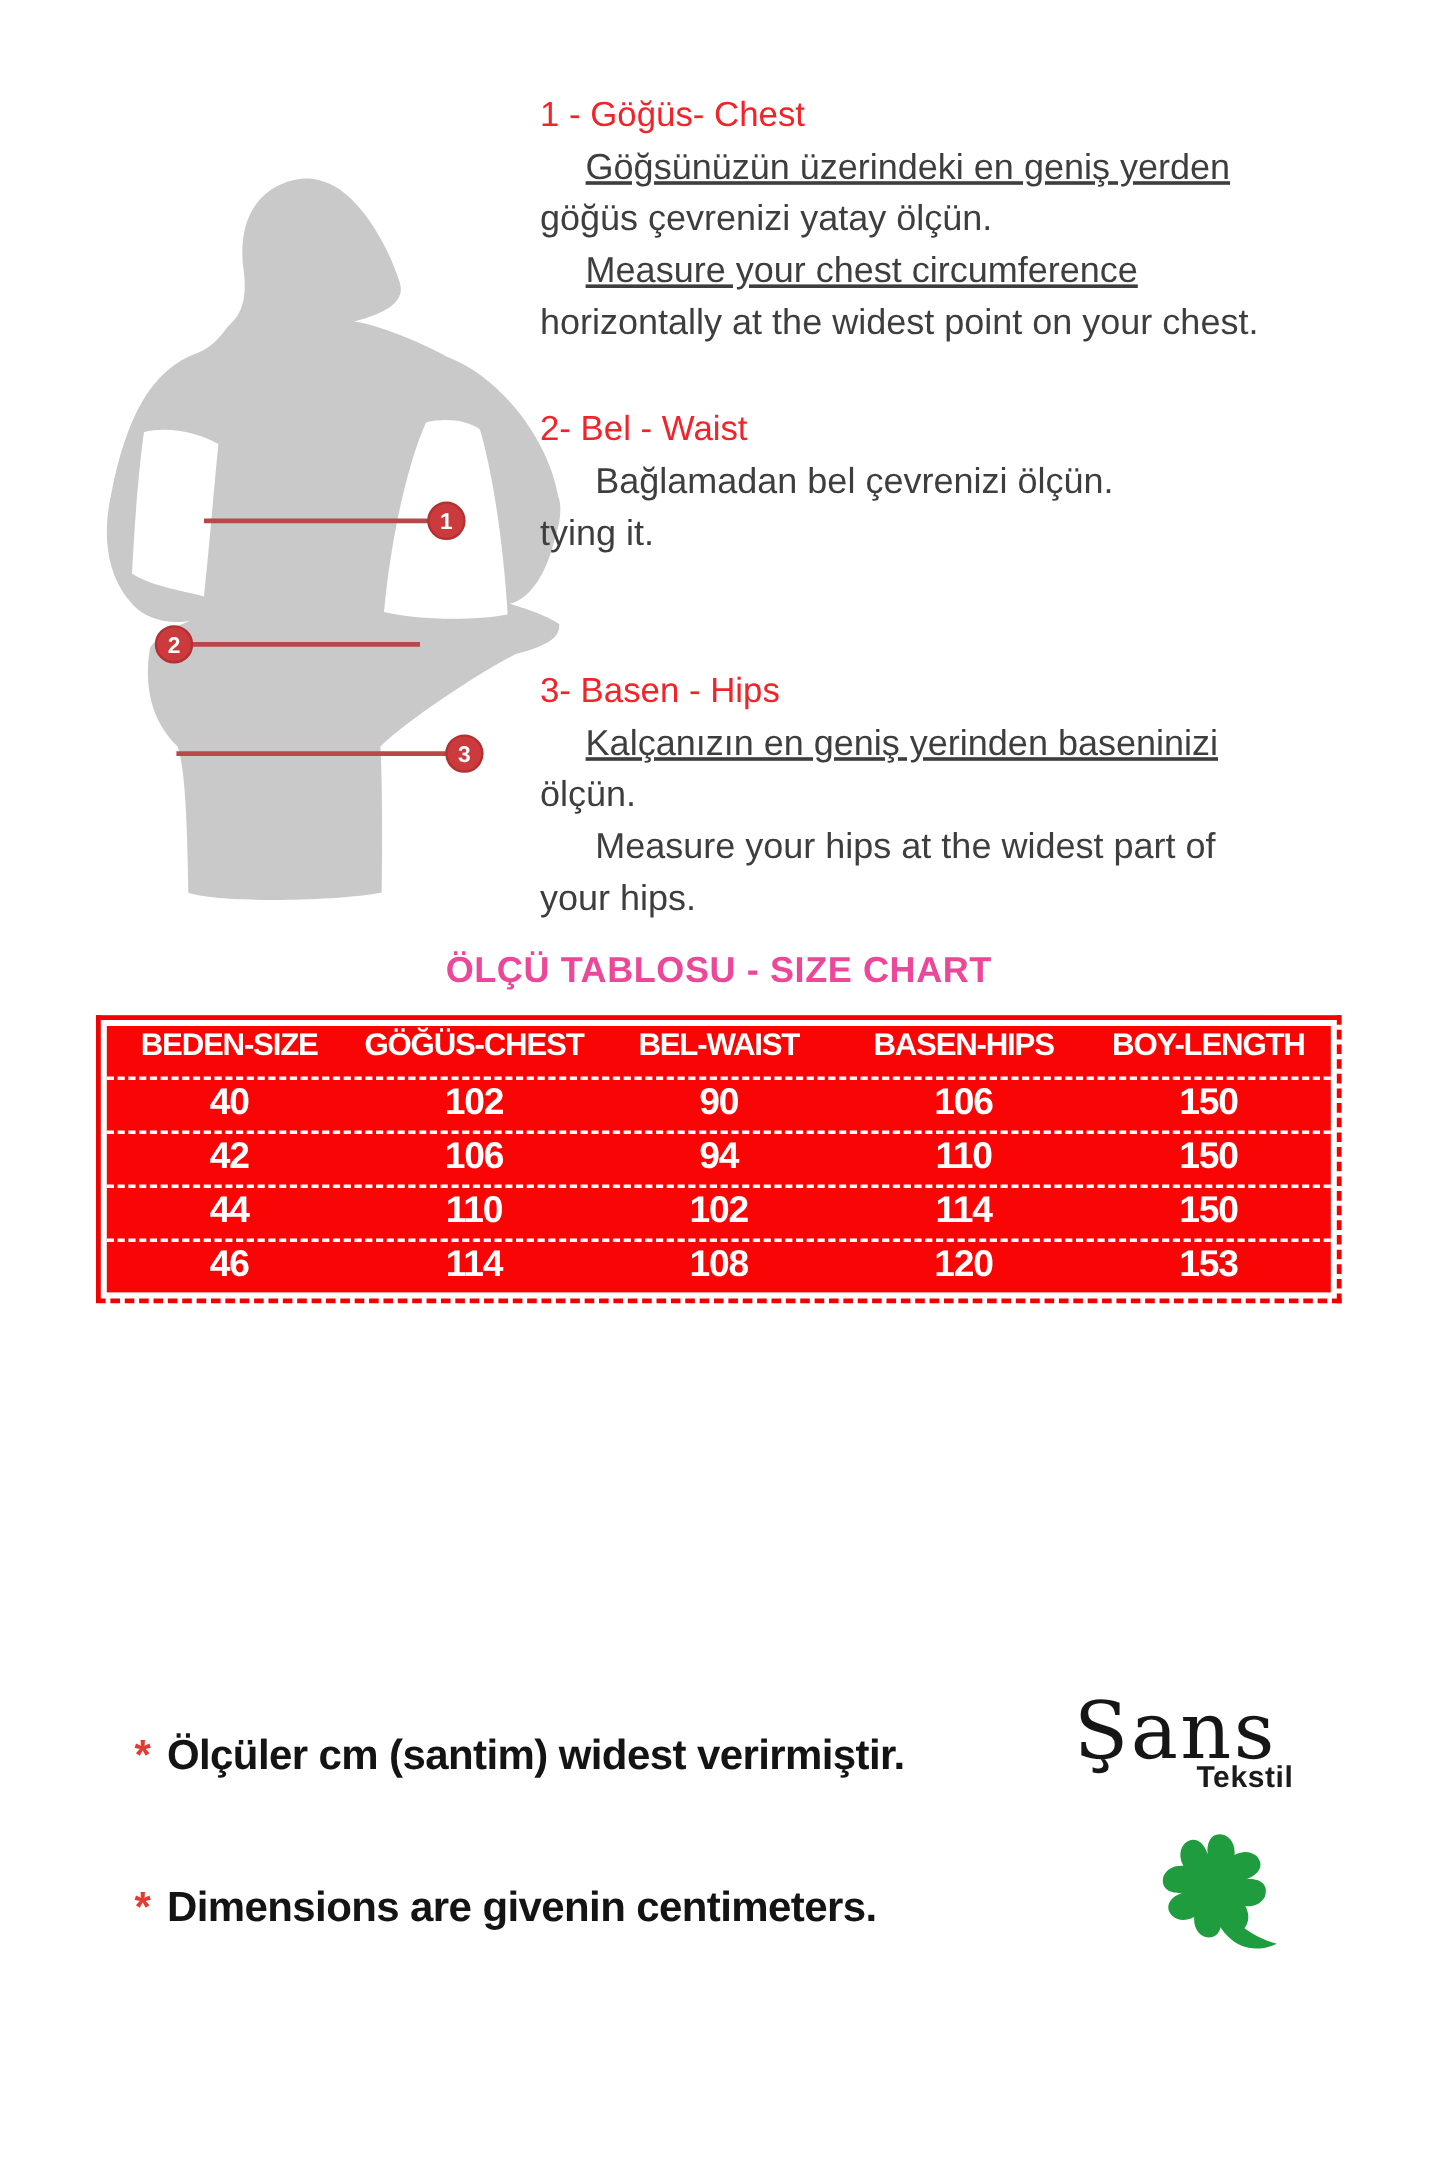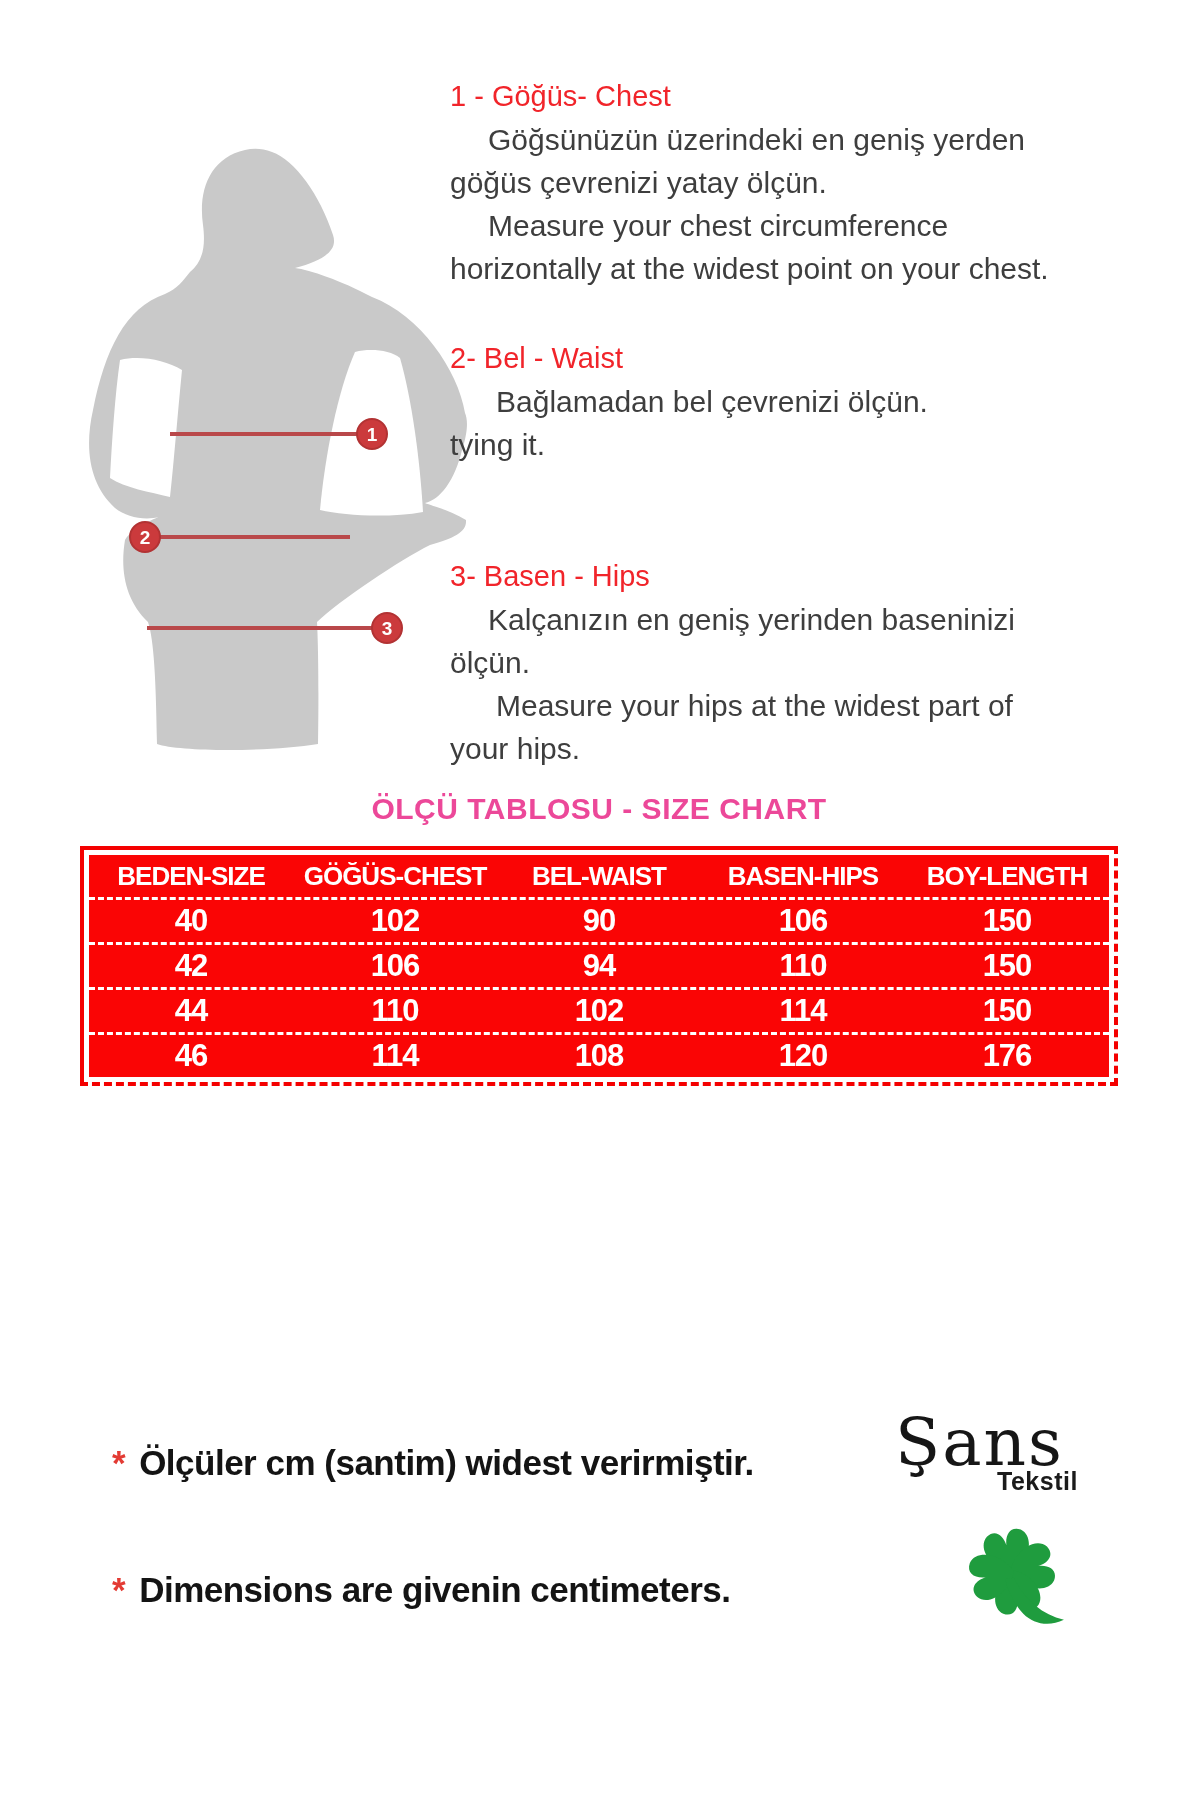--- a/index.html
+++ b/index.html
@@ -12,35 +12,35 @@
   #figure{position:absolute;left:70px;top:120px;width:420px;height:640px;}
   
   .measure-section{position:absolute;left:450px;width:740px;}
   #sec1{top:76px;} #sec2{top:338px;} #sec3{top:556px;}
   .measure-heading{
     font-size:29px;color:#f1242a;line-height:40px;font-weight:400;margin:0 0 2px 0;
   }
   .measure-line{
     font-size:30px;color:#3e3e3e;line-height:43px;margin:0;font-weight:400;
   }
-  .indent{padding-left:38px;}
+  .indent{padding-left:38px;text-decoration:underline;}
   .indent2{padding-left:46px;}
   
   #chart-title{
     position:absolute;left:80px;top:792px;width:1038px;text-align:center;
     font-size:30px;font-weight:bold;color:#ec4899;letter-spacing:.5px;
   }
   #size-table{
     position:absolute;left:80px;top:846px;width:1038px;
     border-top:4px solid #f40000;border-left:4px solid #f40000;
     border-right:4px dashed #f40000;border-bottom:4px dashed #f40000;
     padding:5px;box-sizing:border-box;background:#ffffff;
   }
   #size-table .tbl-inner{background:#fa0505;}
-  .tbl-row{display:flex;height:42px;align-items:center;}
+  .tbl-row{display:flex;height:42px;}
   .tbl-row + .tbl-row{border-top:3px dashed #ffffff;}
   .tbl-cell{
     flex:1;text-align:center;color:#ffffff;font-weight:bold;letter-spacing:-1px;
   }
   .tbl-head .tbl-cell{font-size:26px;}
   .tbl-data .tbl-cell{font-size:31px;}
   
   .note{
     position:absolute;left:112px;font-size:35px;font-weight:bold;color:#141414;
     letter-spacing:-.5px;
@@ -171,21 +171,21 @@
       <div class="tbl-cell">110</div>
       <div class="tbl-cell">102</div>
       <div class="tbl-cell">114</div>
       <div class="tbl-cell">150</div>
     </div>
     <div class="tbl-row tbl-data">
       <div class="tbl-cell">46</div>
       <div class="tbl-cell">114</div>
       <div class="tbl-cell">108</div>
       <div class="tbl-cell">120</div>
-      <div class="tbl-cell">176</div>
+      <div class="tbl-cell">153</div>
     </div>
   </div>
 </div>
 
 <div class="note" id="note1"><span class="asterisk">*</span><span>Ölçüler  cm (santim) widest verirmiştir.</span></div>
 
 <div class="note" id="note2"><span class="asterisk">*</span><span>Dimensions are givenin centimeters.</span></div>
 
 <div id="logo">
   <div id="brand-name">Şans</div>

